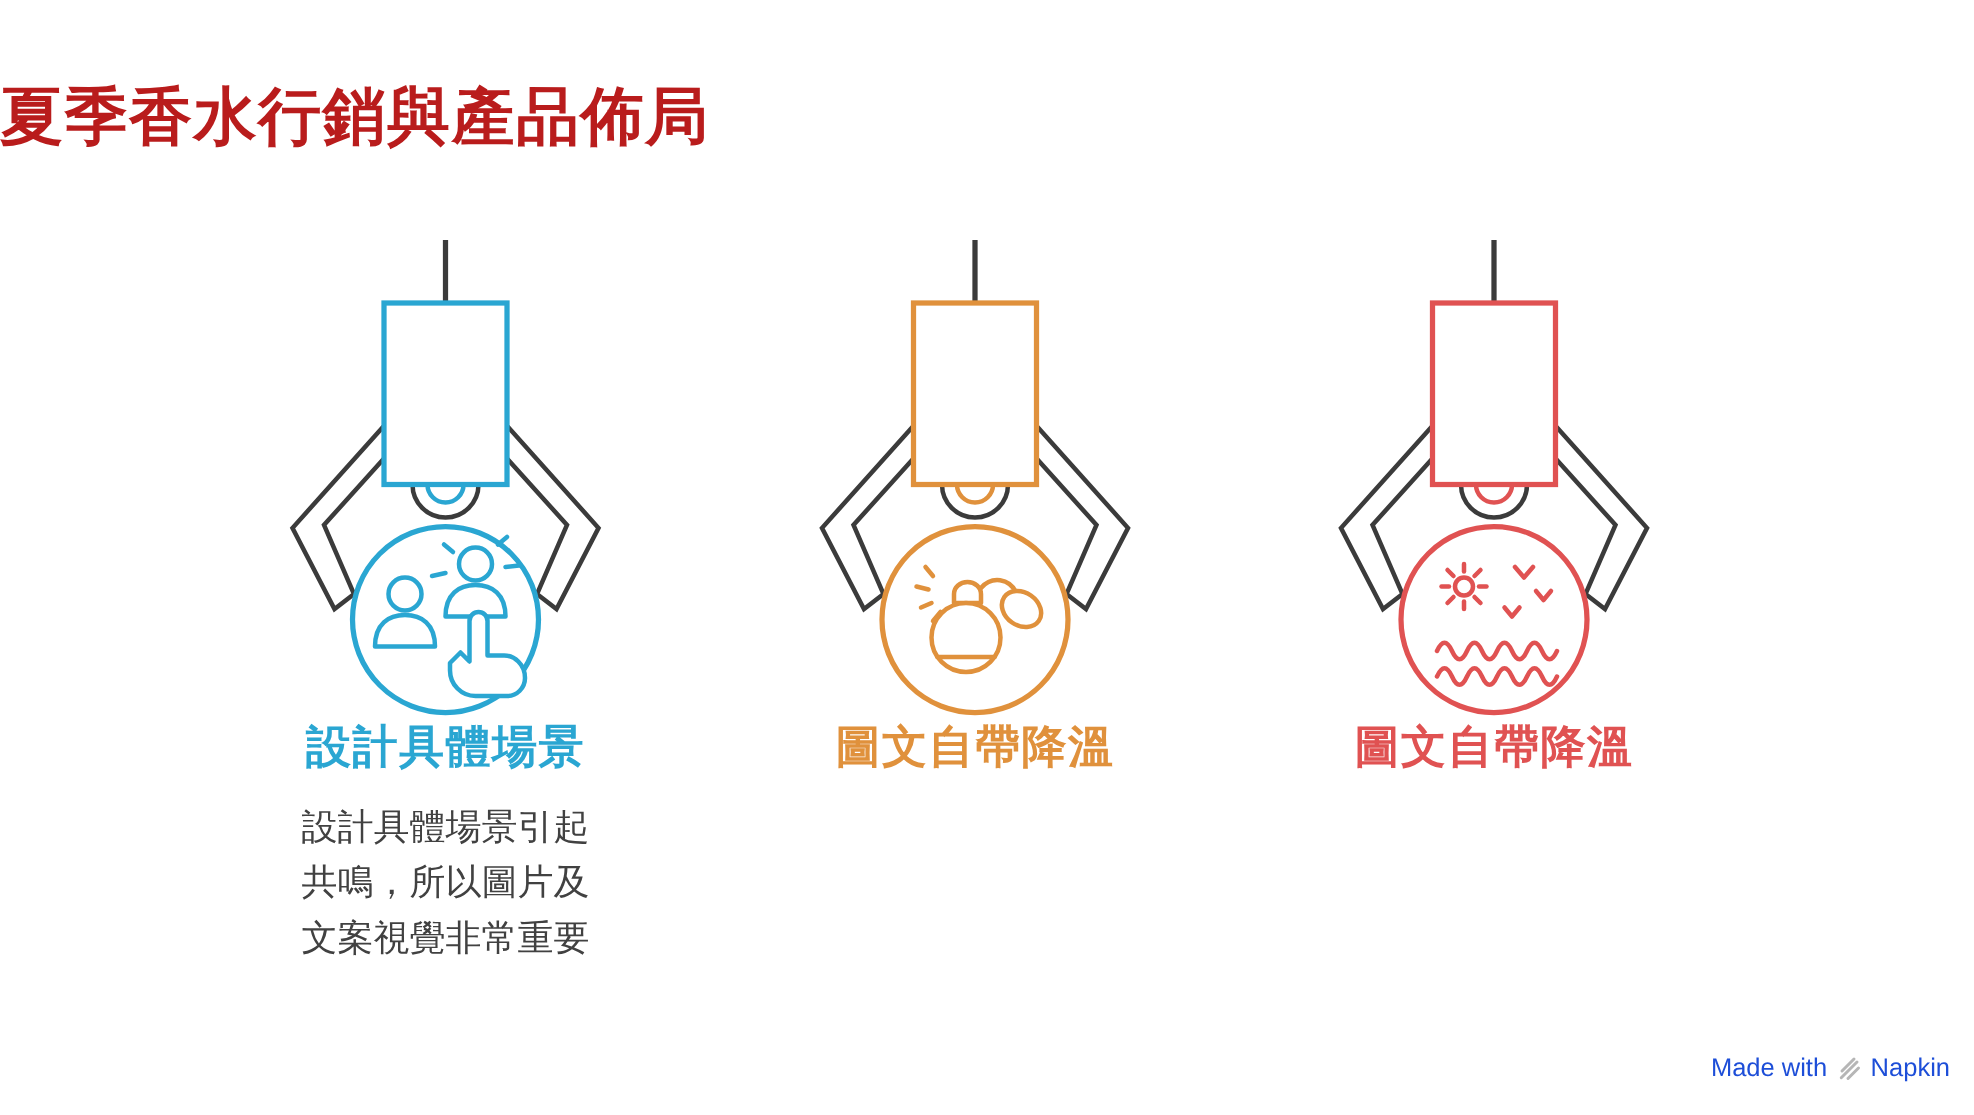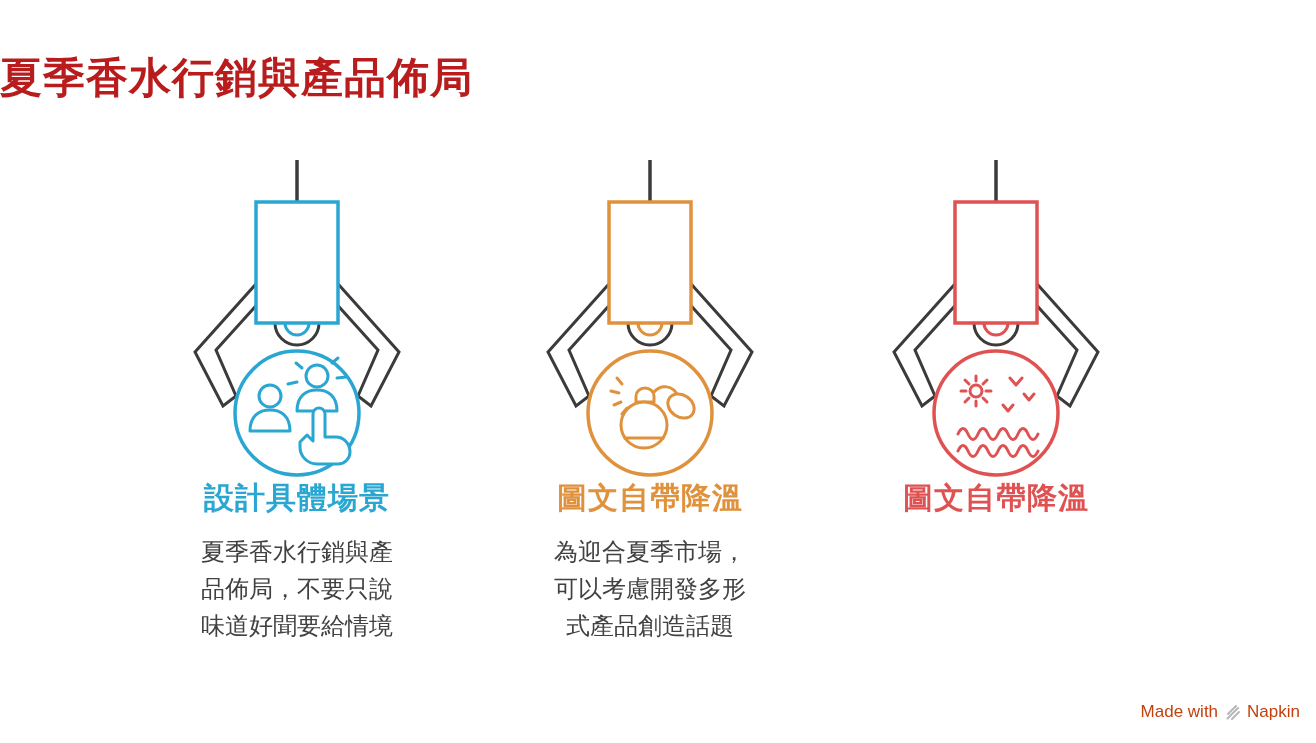--- a/index.html
+++ b/index.html
@@ -32,21 +32,21 @@
     letter-spacing:1px;
   }
   .col-body{
     width:204px;margin:14px auto 0 auto;
     font-size:24px;line-height:37px;
     color:#414141;
   }
   .watermark{
     position:absolute;right:16px;top:702px;
     display:flex;align-items:center;gap:6px;
-    color:#c2410c;font-size:17px;
+    color:#1d4ed8;font-size:17px;
   }
   .napkin-logo{display:block;}
 </style>
 </head>
 <body>
 
 <div class="page-title">夏季香水行銷與產品佈局</div>
 
 <div class="col col-0" style="--accent: #2AA6D2;">
   <svg class="claw-svg" width="260" height="320" viewBox="0 0 260 320">
@@ -63,21 +63,21 @@
       <circle cx="150" cy="218" r="11"></circle>
       <path d="M130 253 C130 238 139 232 150 232 C161 232 170 238 170 253 Z"></path>
       <path d="M121 226 L130 224"></path>
       <path d="M129 205 L135 210"></path>
       <path d="M165 205 L171 200"></path>
       <path d="M170 220 L179 219"></path>
       <path d="M146 256 A6 6 0 0 1 158 256 L158 279 L168 279 A14 15 0 0 1 183 294 A12 12 0 0 1 171 306 L150 306 A17 17 0 0 1 133 289 L133 284 L140 277 L146 283 Z" fill="#ffffff"></path>
     </g>
   </svg>
   <div class="col-heading">設計具體場景</div>
-  <div class="col-body">夏季香水行銷與產品佈局，不要只說味道好聞要給情境</div>
+  <div class="col-body">設計具體場景引起共鳴，所以圖片及文案視覺非常重要</div>
 </div>
 
 <div class="col col-1" style="--accent: #E0913C;">
   <svg class="claw-svg" width="260" height="320" viewBox="0 0 260 320">
     <line x1="130" y1="2" x2="130" y2="46" class="dark-s" stroke-width="3.5"></line>
     <path d="M88 127 L28 194 L56 248 L69 238 L49 192 L104 131 Z" class="dark-s arm"></path>
     <path d="M172 127 L232 194 L204 248 L191 238 L211 192 L156 131 Z" class="dark-s arm"></path>
     <path d="M108 165 A22 22 0 0 0 152 165" class="dark-s" fill="none" stroke-width="3"></path>
     <path d="M118 165 A12 12 0 0 0 142 165" class="accent-s" fill="none" stroke-width="3"></path>
     <rect x="89" y="44" width="82" height="121" class="accent-s" fill="#ffffff" stroke-width="3.5"></rect>
@@ -88,21 +88,20 @@
       <path d="M94 247 L101 244"></path>
       <path d="M102 256 L107 250"></path>
       <path d="M134 234 C141 226 153 227 158 238"></path>
       <ellipse cx="161" cy="248" rx="14" ry="11" transform="rotate(35 161 248)" fill="#ffffff"></ellipse>
       <path d="M116 244 V238 A9 8 0 0 1 134 238 V244 Z" fill="#ffffff"></path>
       <circle cx="124" cy="267" r="23" fill="#ffffff"></circle>
       <path d="M105 280 L143 280"></path>
     </g>
   </svg>
   <div class="col-heading">圖文自帶降溫</div>
-  <div class="col-body">為迎合夏季市場，可以考慮開發多形式產品創造話題</div>
 </div>
 
 <div class="col col-2" style="--accent: #E05252;">
   <svg class="claw-svg" width="260" height="320" viewBox="0 0 260 320">
     <line x1="130" y1="2" x2="130" y2="46" class="dark-s" stroke-width="3.5"></line>
     <path d="M88 127 L28 194 L56 248 L69 238 L49 192 L104 131 Z" class="dark-s arm"></path>
     <path d="M172 127 L232 194 L204 248 L191 238 L211 192 L156 131 Z" class="dark-s arm"></path>
     <path d="M108 165 A22 22 0 0 0 152 165" class="dark-s" fill="none" stroke-width="3"></path>
     <path d="M118 165 A12 12 0 0 0 142 165" class="accent-s" fill="none" stroke-width="3"></path>
     <rect x="89" y="44" width="82" height="121" class="accent-s" fill="#ffffff" stroke-width="3.5"></rect>

